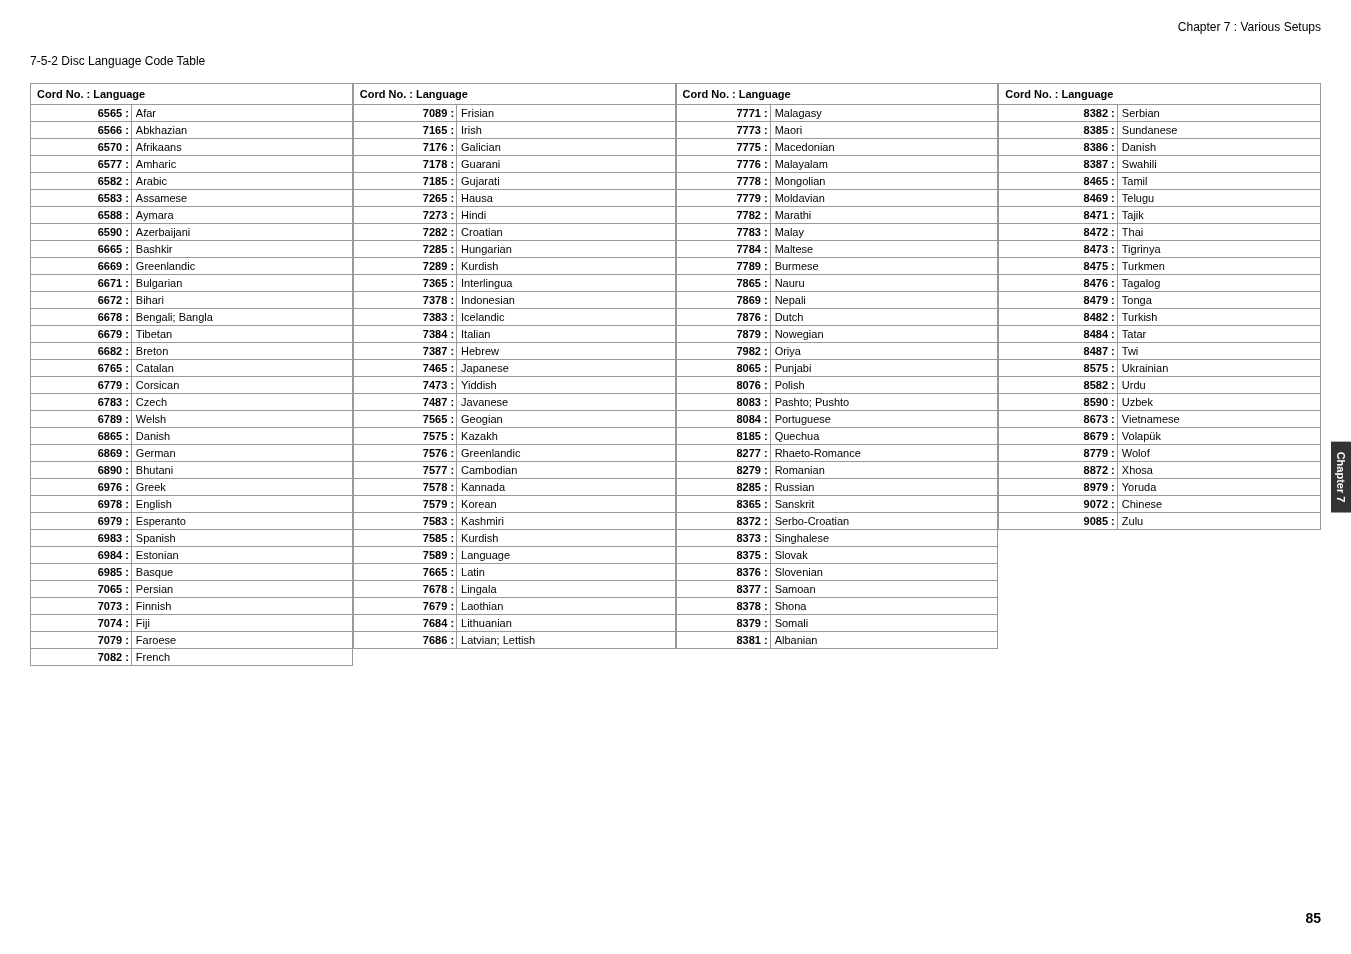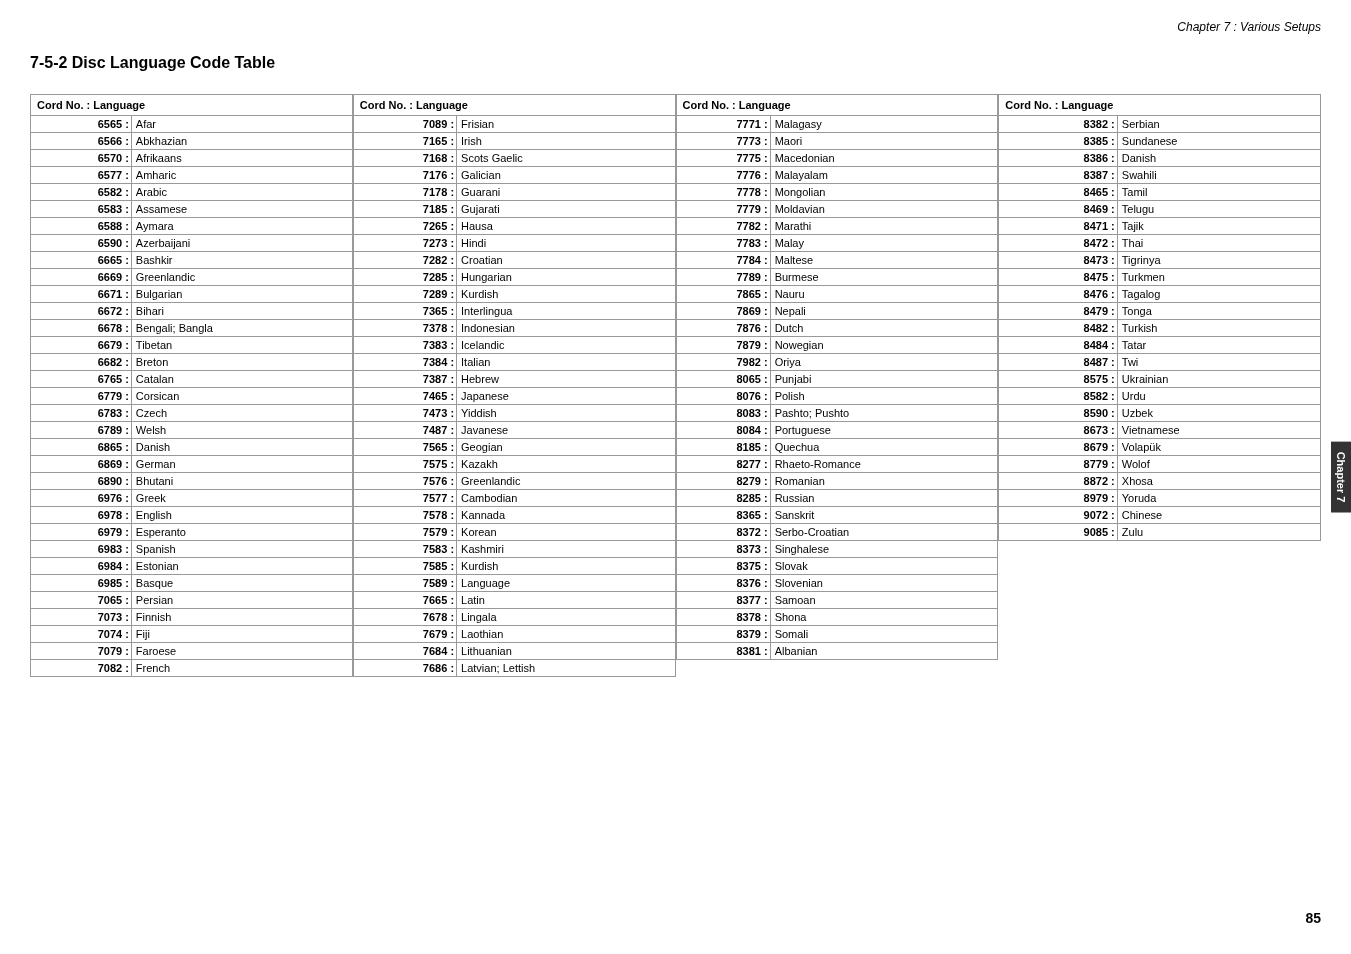--- a/index.html
+++ b/index.html
@@ -7,26 +7,25 @@
       font-family: Arial, sans-serif;
       font-size: 12px;
       background: #fff;
       color: #000;
       padding: 20px 30px;
     }
     .page-header {
       text-align: right;
       font-size: 12px;
       margin-bottom: 20px;
-      font-style: italic;
     }
     .section-title {
-      font-size: 16px;
-      font-weight: bold;
-      margin-bottom: 22px;
+      font-size: 12px;
+      font-weight: normal;
+      margin-bottom: 15px;
     }
     .tables-container {
       display: flex;
       align-items: flex-start;
     }
     .lang-table {
       border: 1px solid #999;
       border-collapse: collapse;
       flex: 1;
       min-width: 0;
@@ -237,24 +236,20 @@
       <tbody>
         <tr>
           <td class="code">7089 :</td>
           <td class="lang">Frisian</td>
         </tr>
         <tr>
           <td class="code">7165 :</td>
           <td class="lang">Irish</td>
         </tr>
         <tr>
-          <td class="code">7168 :</td>
-          <td class="lang">Scots Gaelic</td>
-        </tr>
-        <tr>
           <td class="code">7176 :</td>
           <td class="lang">Galician</td>
         </tr>
         <tr>
           <td class="code">7178 :</td>
           <td class="lang">Guarani</td>
         </tr>
         <tr>
           <td class="code">7185 :</td>
           <td class="lang">Gujarati</td>

